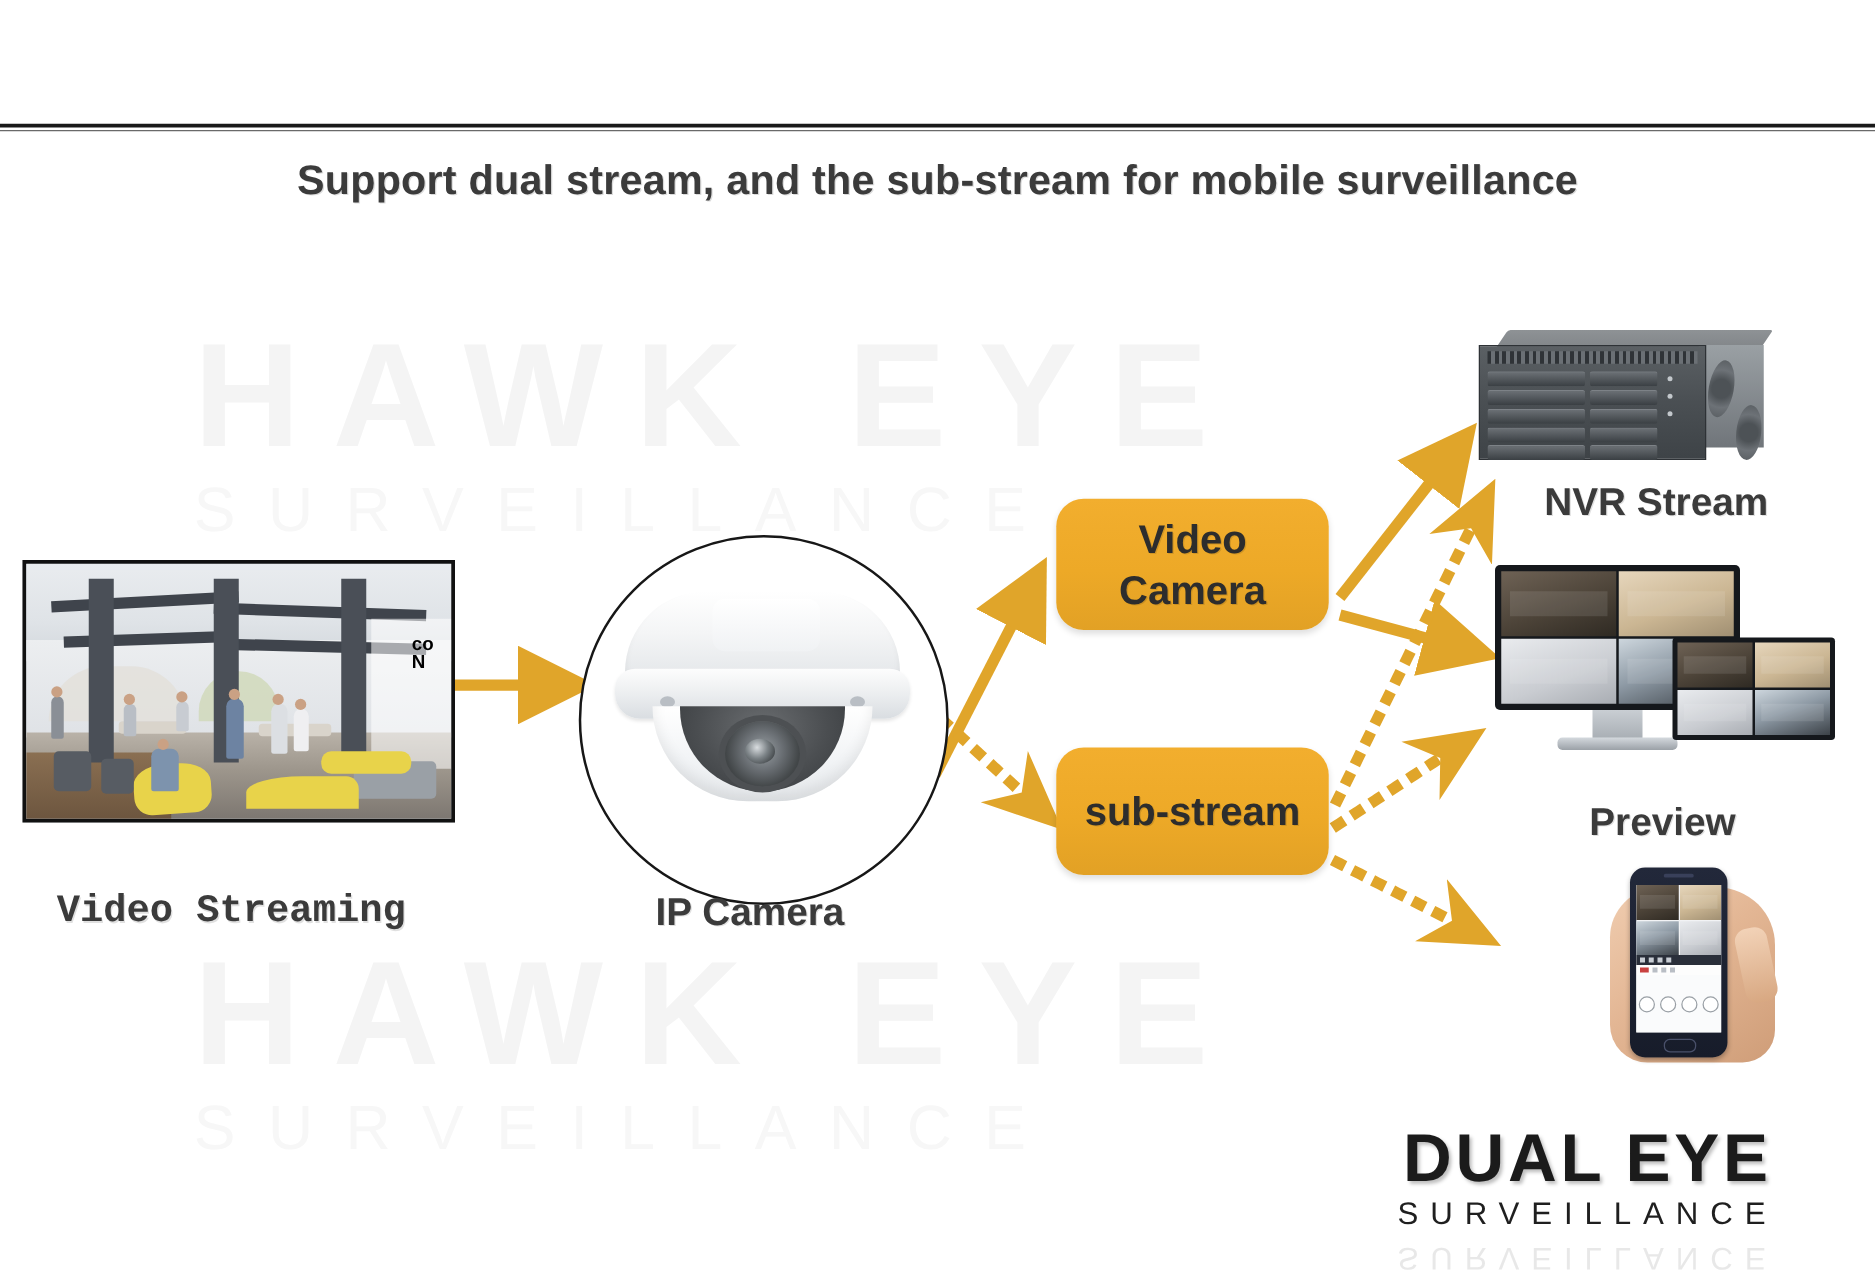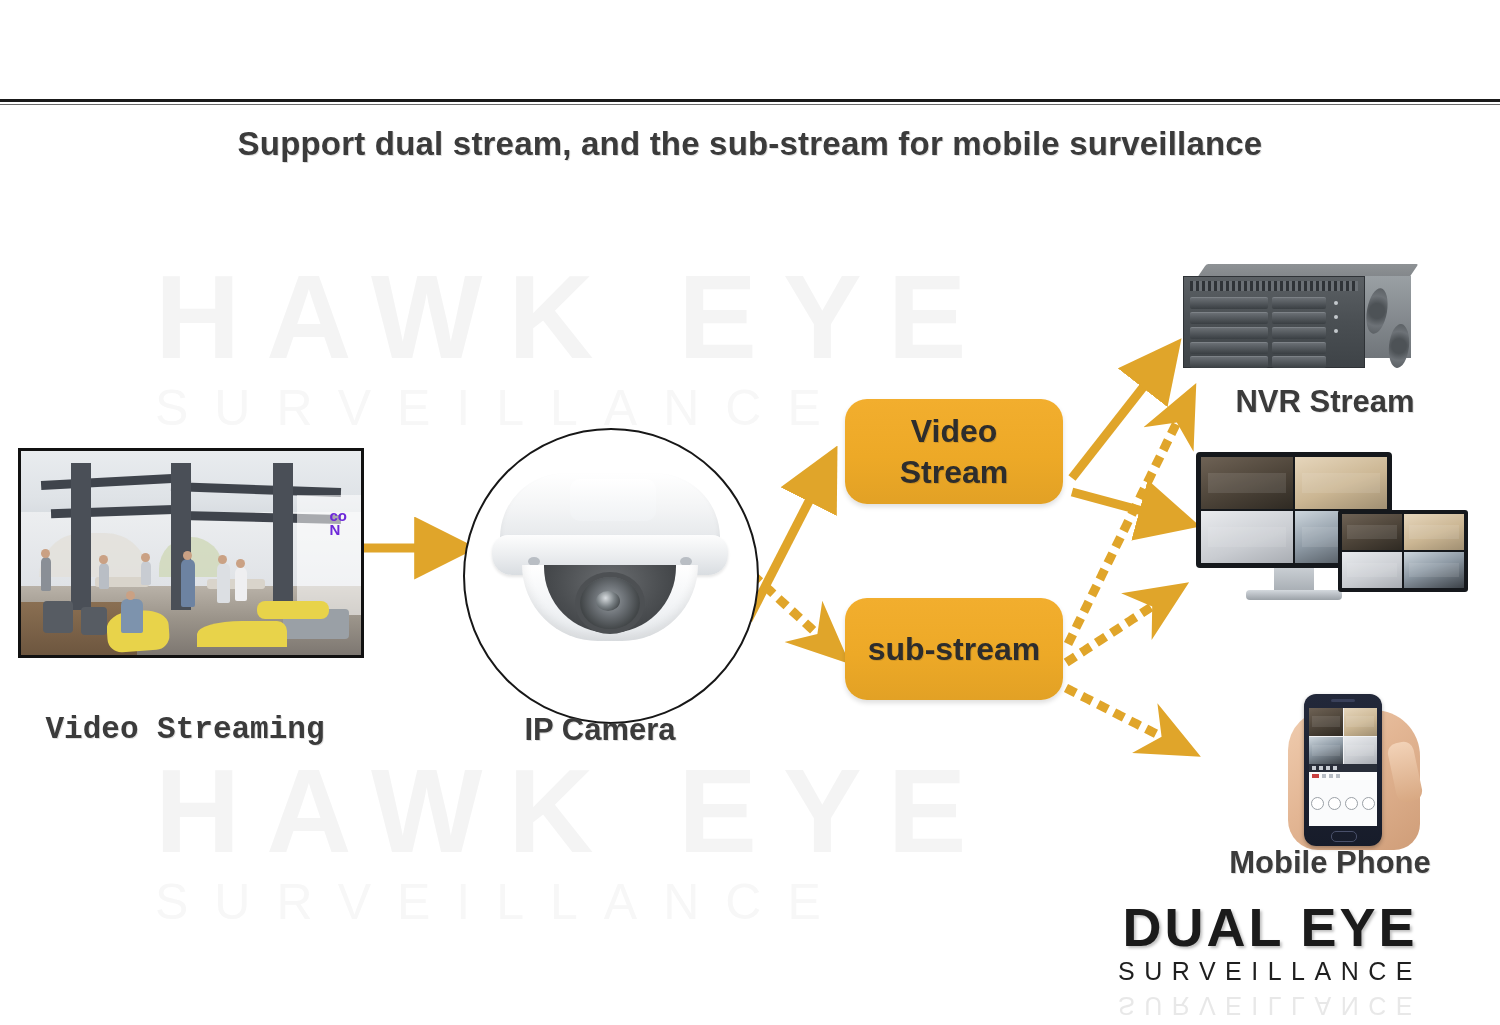--- a/index.html
+++ b/index.html
@@ -90,21 +90,21 @@
   .vs-person.p4{left:196px;top:112px;width:13px;height:40px;background:#dcdfe3;}
   .vs-person.p5{left:214px;top:116px;width:12px;height:34px;background:#efeff1;}
   .vs-person.p6{left:78px;top:112px;width:10px;height:26px;background:#b9bec5;}
   .vs-person.p7{left:120px;top:110px;width:10px;height:24px;background:#c8ccd2;}
   .vs-head{position:absolute;width:9px;height:9px;border-radius:50%;background:#caa184;}
   .vs-desk{position:absolute;background:#d9d4cb;border-radius:3px;}
   .vs-desk.d1{left:74px;top:126px;width:54px;height:10px;}
   .vs-desk.d2{left:186px;top:128px;width:58px;height:10px;}
   .vs-sofa{position:absolute;left:262px;top:158px;width:66px;height:30px;background:#9aa0a6;border-radius:4px;}
   .vs-glass{position:absolute;right:0;top:44px;width:64px;height:120px;background:rgba(255,255,255,.55);}
-  .vs-logo{position:absolute;right:14px;top:58px;color:#6d28d9;font-size:15px;font-weight:bold;line-height:.95;}
+  .vs-logo{position:absolute;right:14px;top:58px;color:#000000;font-size:15px;font-weight:bold;line-height:.95;}
 
   .label{
     position:absolute;text-align:center;
     font-size:31px;font-weight:bold;color:#3b3b3b;
     font-family:"Liberation Sans", sans-serif;
     text-shadow:1px 1px 0 rgba(0,0,0,.12);
     white-space:nowrap;
   }
   .lbl-video{left:0px;top:712px;width:370px;font-family:Liberation Mono, monospace;}
   .lbl-camera{left:430px;top:712px;width:340px;}
@@ -372,21 +372,21 @@
     <div class="cam-dome"></div>
     <div class="cam-dark"></div>
     <div class="cam-lens"></div>
     <div class="cam-pupil"></div>
   </div>
   <div class="label lbl-camera">IP Camera</div>
 
   <div class="stream-box box-main">
     <div>
       <span>Video</span><br>
-      <span>Stream</span>
+      <span>Camera</span>
     </div>
   </div>
   <div class="stream-box box-sub">
     <span>sub-stream</span>
   </div>
 
   <div class="nvr">
     <div class="nvr-top"></div>
     <div class="nvr-side"></div>
     <div class="nvr-fan f1"></div>
@@ -423,20 +423,21 @@
     <div class="mon-base"></div>
     <div class="tablet">
       <div class="mon-grid">
         <div class="tile t-a"></div>
           <div class="tile t-b"></div>
         <div class="tile t-c"></div>
           <div class="tile t-d"></div>
       </div>
     </div>
   </div>
+  <div class="label lbl-preview">Preview</div>
 
   <div class="phone-wrap">
     <div class="hand">
       <div class="finger f1"></div>
         <div class="finger f2"></div>
         <div class="finger f3"></div>
       <div class="finger thumb"></div>
     </div>
     <div class="phone">
       <div class="ph-speaker"></div>
@@ -462,21 +463,20 @@
         <div class="ph-ctrl">
           <div class="ph-btn"></div>
             <div class="ph-btn"></div>
           <div class="ph-btn"></div>
             <div class="ph-btn"></div>
         </div>
       </div>
       <div class="ph-home"></div>
     </div>
   </div>
-  <div class="label lbl-mobile">Mobile Phone</div>
 
   <div class="logo">
     <div class="logo-main">
       <span>DUAL</span><span class="sp"></span><span>EYE</span>
     </div>
     <div class="logo-sub">SURVEILLANCE</div>
     <div class="logo-reflect">SURVEILLANCE</div>
   </div>
 
 </div>

